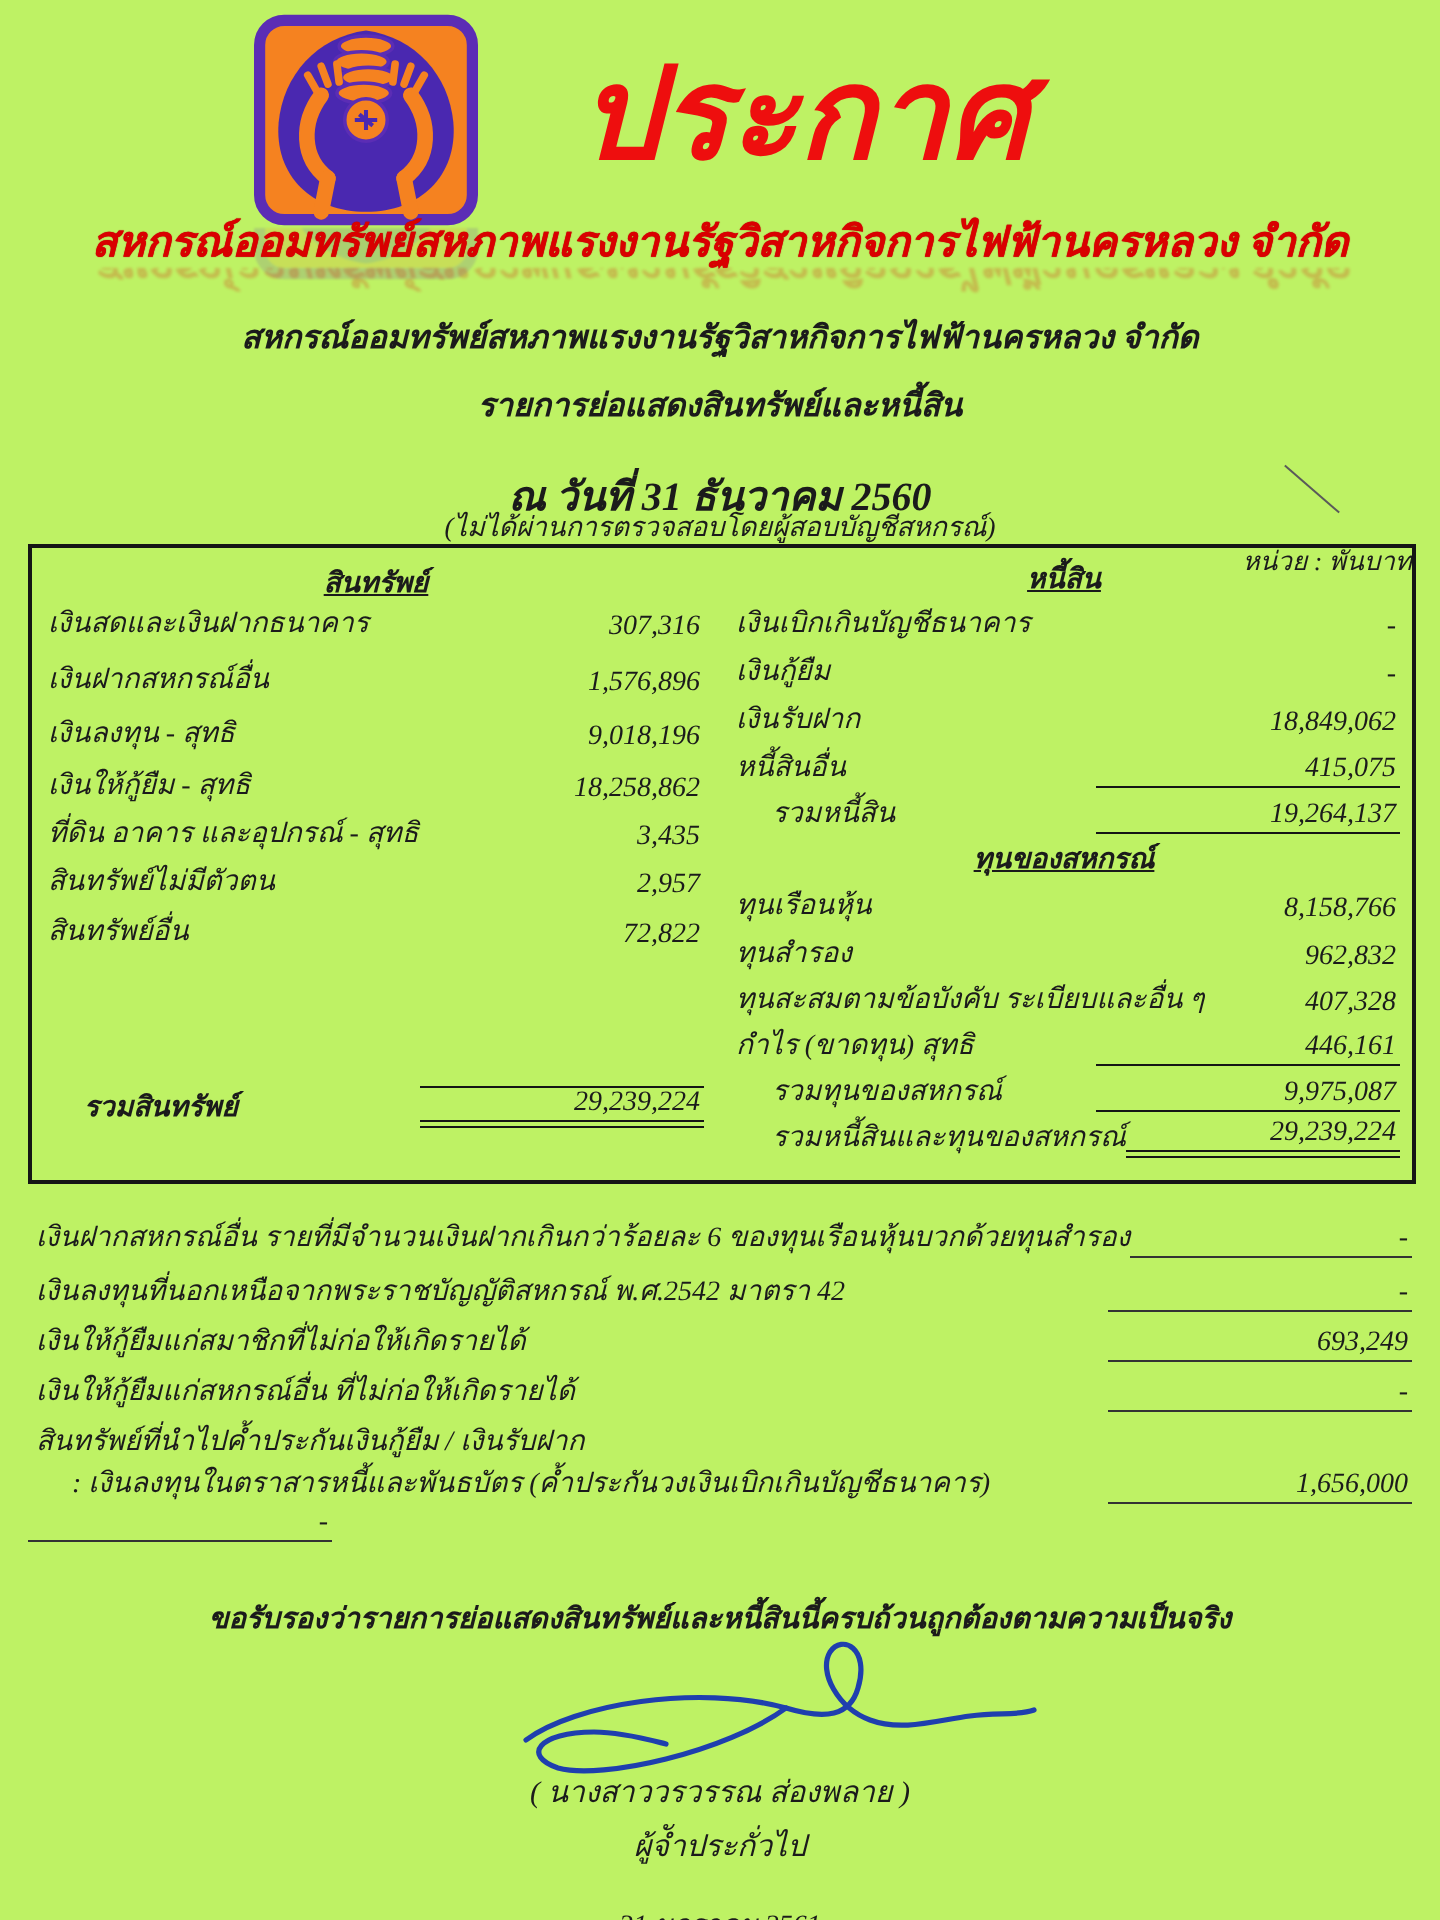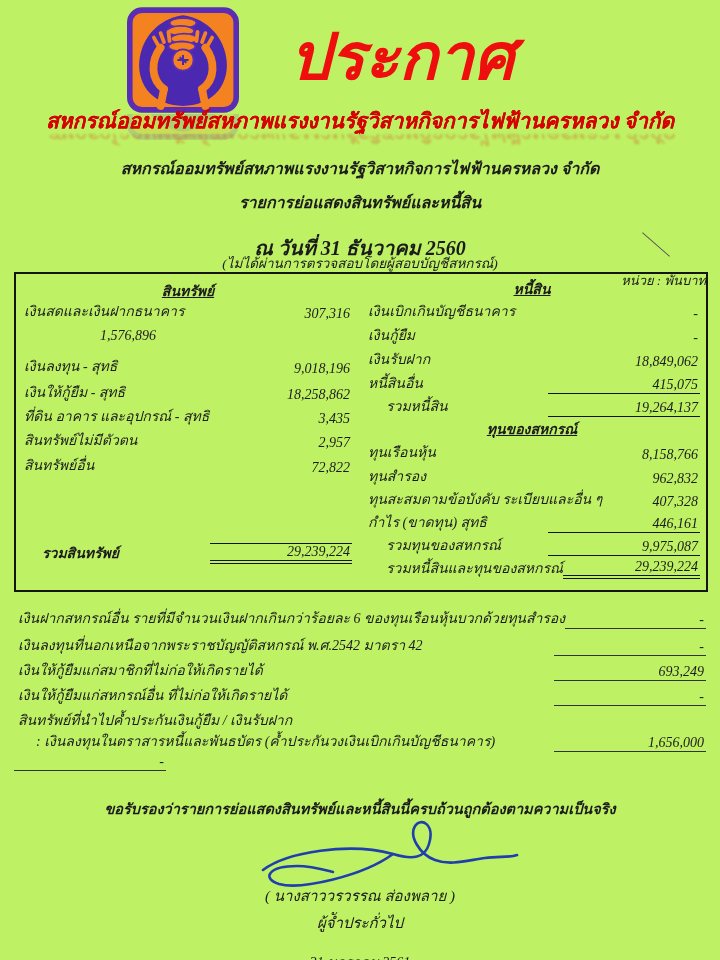--- a/index.html
+++ b/index.html
@@ -133,20 +133,21 @@
 
     <div class="col col-left">
       <div class="sec-head" style="top:6px">
         <span>สินทรัพย์</span></div>
 
       <div class="trow" style="top:26px">
         <span class="tlabel">เงินสดและเงินฝากธนาคาร</span>
         <span class="tval">307,316</span>
         </div>
       <div class="trow" style="top:54px">
+        <span class="tlabel">เงินฝากสหกรณ์อื่น</span>
         <span class="tval">1,576,896</span>
         </div>
       <div class="trow" style="top:81px">
         <span class="tlabel">เงินลงทุน - สุทธิ</span>
         <span class="tval">9,018,196</span>
         </div>
       <div class="trow" style="top:107px">
         <span class="tlabel">เงินให้กู้ยืม - สุทธิ</span>
         <span class="tval">18,258,862</span>
         </div>

